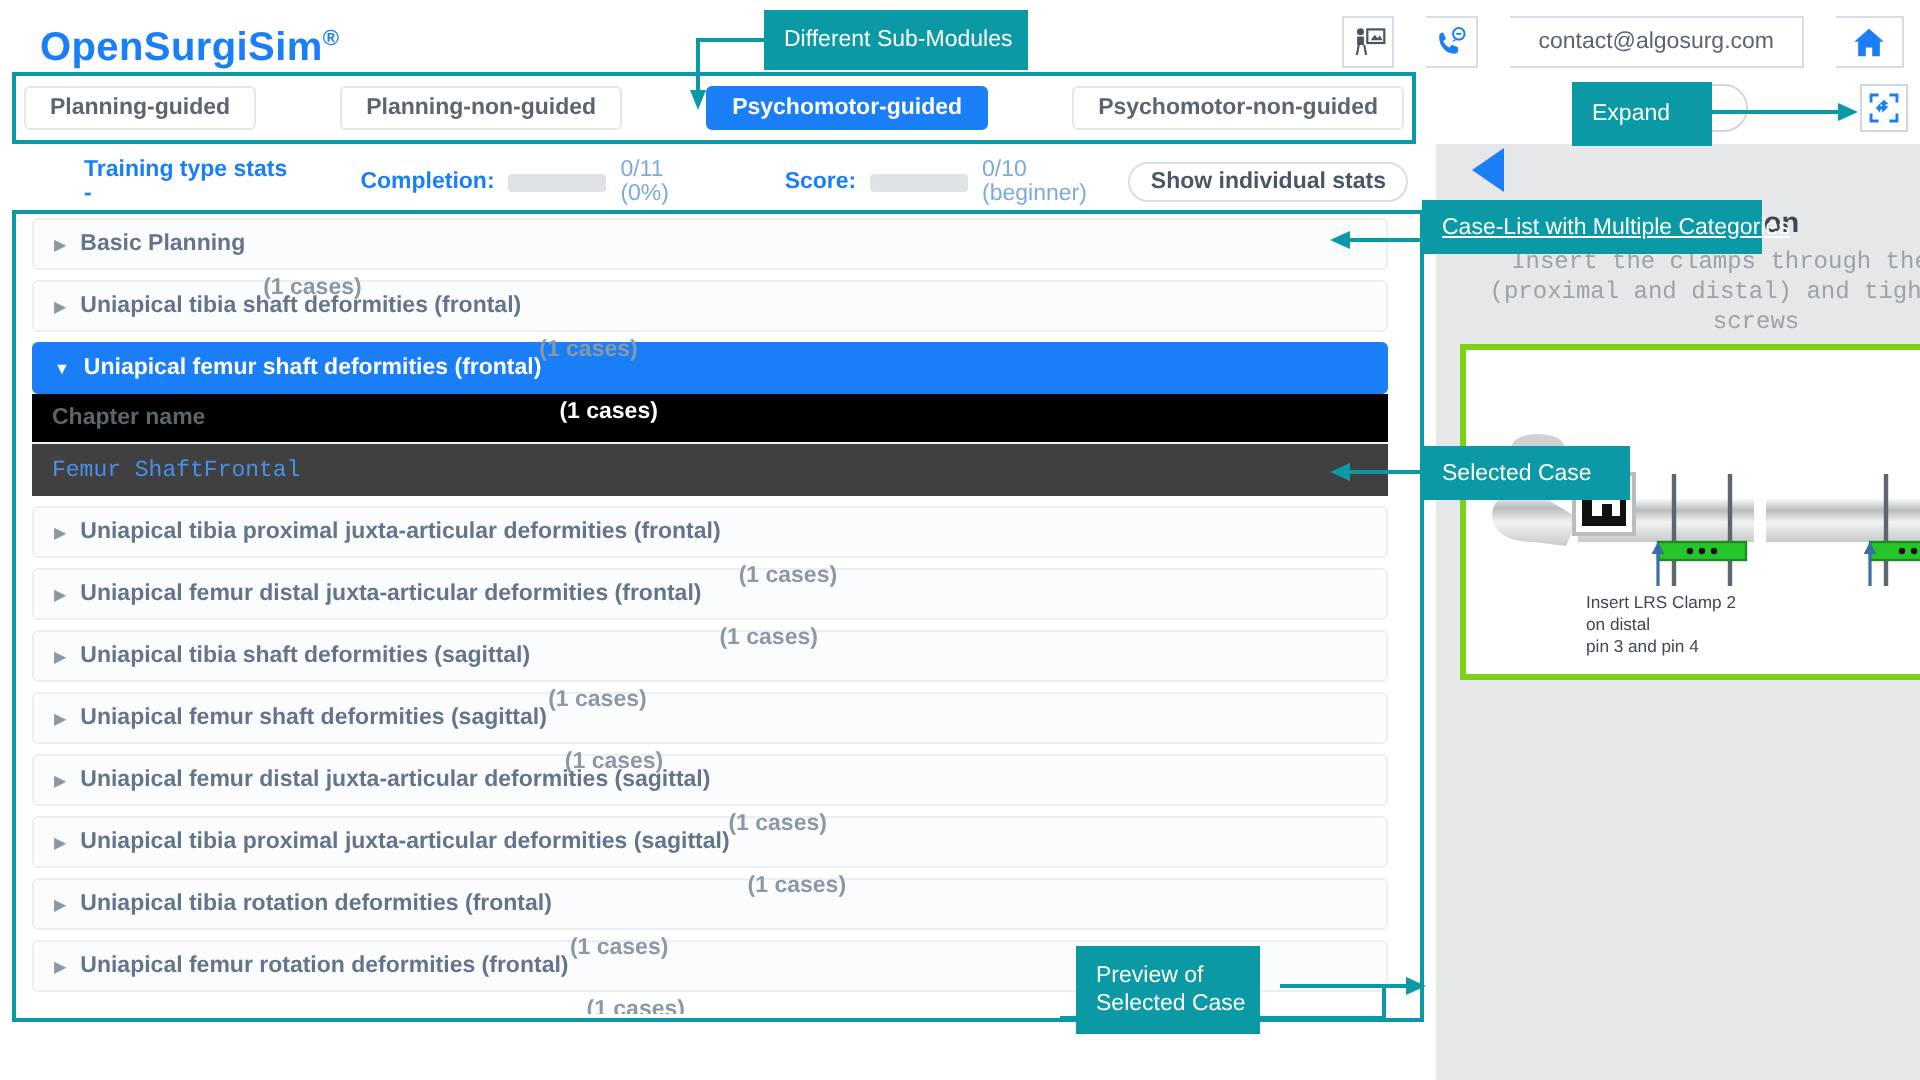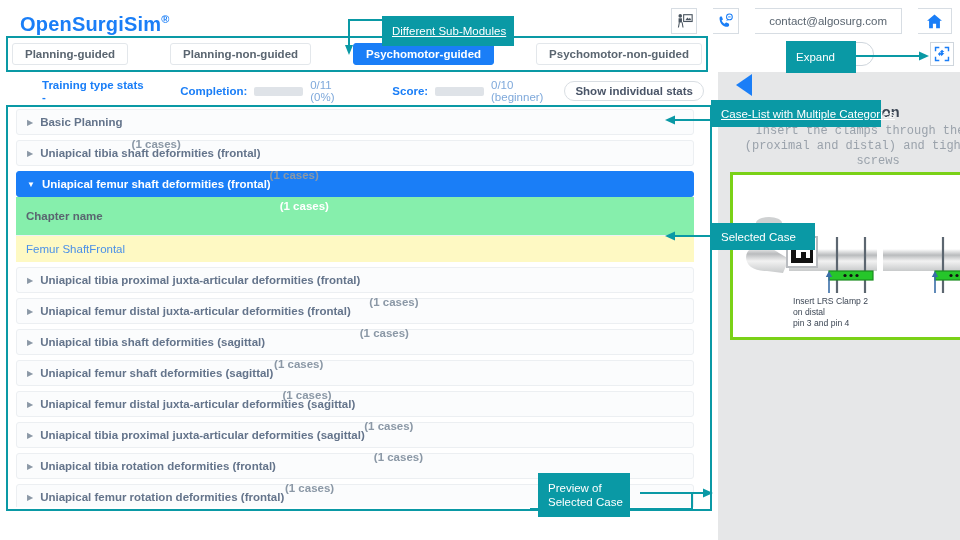--- a/index.html
+++ b/index.html
@@ -55,25 +55,25 @@
              border:2px solid #0a99a5;box-sizing:border-box;background:#fff;}
   .listinner{position:absolute;left:10px;top:109px;width:690px;height:398px;
              overflow:hidden;box-sizing:border-box;}
   .acc{height:26px;margin:0 6px 5px 6px;border:1px solid #eceff2;border-radius:3px;
        background:#fbfcfd;display:flex;align-items:center;padding-left:10px;
        box-sizing:border-box;font-size:11.5px;font-weight:bold;color:#64748b;}
   .acc .tri{color:#8b98a6;font-size:8px;margin-right:7px;}
   .acc .cnt{font-weight:bold;color:#8b98a6;margin-left:9px;margin-top:44px;}
   .acc.open{background:#1a7ef7;border-color:#1a7ef7;color:#fff;margin-bottom:0;height:26px;}
   .acc.open .tri,.acc.open .cnt{color:#fff;}
-  .colhdr{height:39px;display:flex;align-items:center;padding-left:10px;margin:0 6px;
-          font-size:11.5px;font-weight:bold;color:#5a6570;background:#86efac;
+  .colhdr{height:25px;display:flex;align-items:center;padding-left:10px;margin:0 6px;
+          font-size:11.5px;font-weight:bold;color:#5a6570;background:#000000;
           border-bottom:1px solid #eef1f4;box-sizing:border-box;}
   .caserow{height:26px;display:flex;align-items:center;padding-left:10px;margin:0 6px 5px 6px;
-           background:#fef9c3;color:#4a90e8;font-size:11.5px;box-sizing:border-box;}
+           background:#404040;color:#4a90e8;font-size:11.5px;box-sizing:border-box;font-family:Liberation Mono, monospace;}
 
   
   .rpanel{position:absolute;left:718px;top:72px;width:242px;height:468px;background:#e6e7e8;}
   .rprev{position:absolute;left:728px;top:100px;width:232px;height:432px;
          background:#e6e7e8;overflow:hidden;}
   .prevtri{position:absolute;left:736px;top:74px;width:0;height:0;
            border-top:11px solid transparent;border-bottom:11px solid transparent;
            border-right:16px solid #1a7ef7;}
 
   
@@ -288,21 +288,21 @@
     <path d="M665 120 L675 115.5 L675 124.5 Z" fill="#0a99a5"></path>
 
     <line x1="718" y1="236" x2="672" y2="236" stroke="#0a99a5" stroke-width="2"></line>
     <path d="M665 236 L675 231.5 L675 240.5 Z" fill="#0a99a5"></path>
 
     <polyline points="530,509 692,509 692,493 706,493" fill="none" stroke="#0a99a5" stroke-width="2"></polyline>
     <line x1="640" y1="493" x2="706" y2="493" stroke="#0a99a5" stroke-width="2"></line>
     <path d="M713 493 L703 488.5 L703 497.5 Z" fill="#0a99a5"></path>
   </svg>
 
-  <div class="callout" style="left:382px;top:16px;width:132px;height:30px;text-decoration:underline;">Different Sub-Modules</div>
+  <div class="callout" style="left:382px;top:5px;width:132px;height:30px;">Different Sub-Modules</div>
 
   <div class="callout" style="left:786px;top:41px;width:70px;height:32px;">Expand</div>
 
   <div class="callout" style="left:711px;top:100px;width:170px;height:27px;text-decoration:underline;">Case-List with Multiple Categories</div>
 
   <div class="callout" style="left:711px;top:223px;width:104px;height:27px;">Selected Case</div>
 
   <div class="callout" style="left:538px;top:473px;width:92px;height:44px;align-items:center;">Preview of
 Selected Case</div>
 

